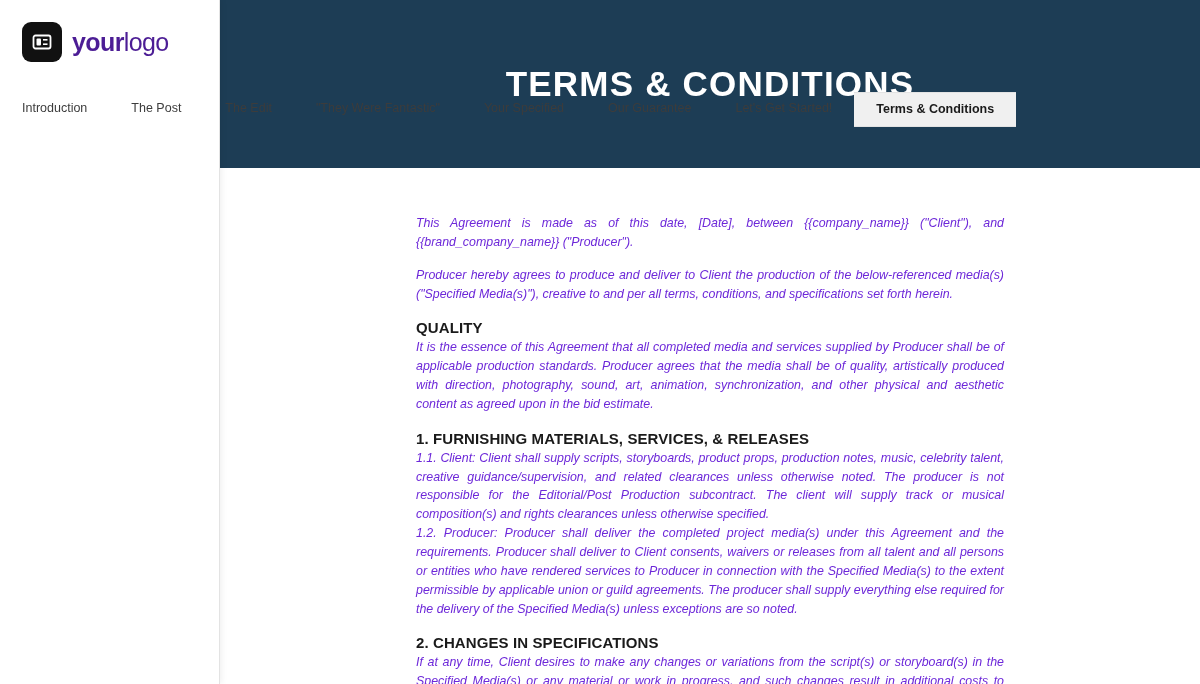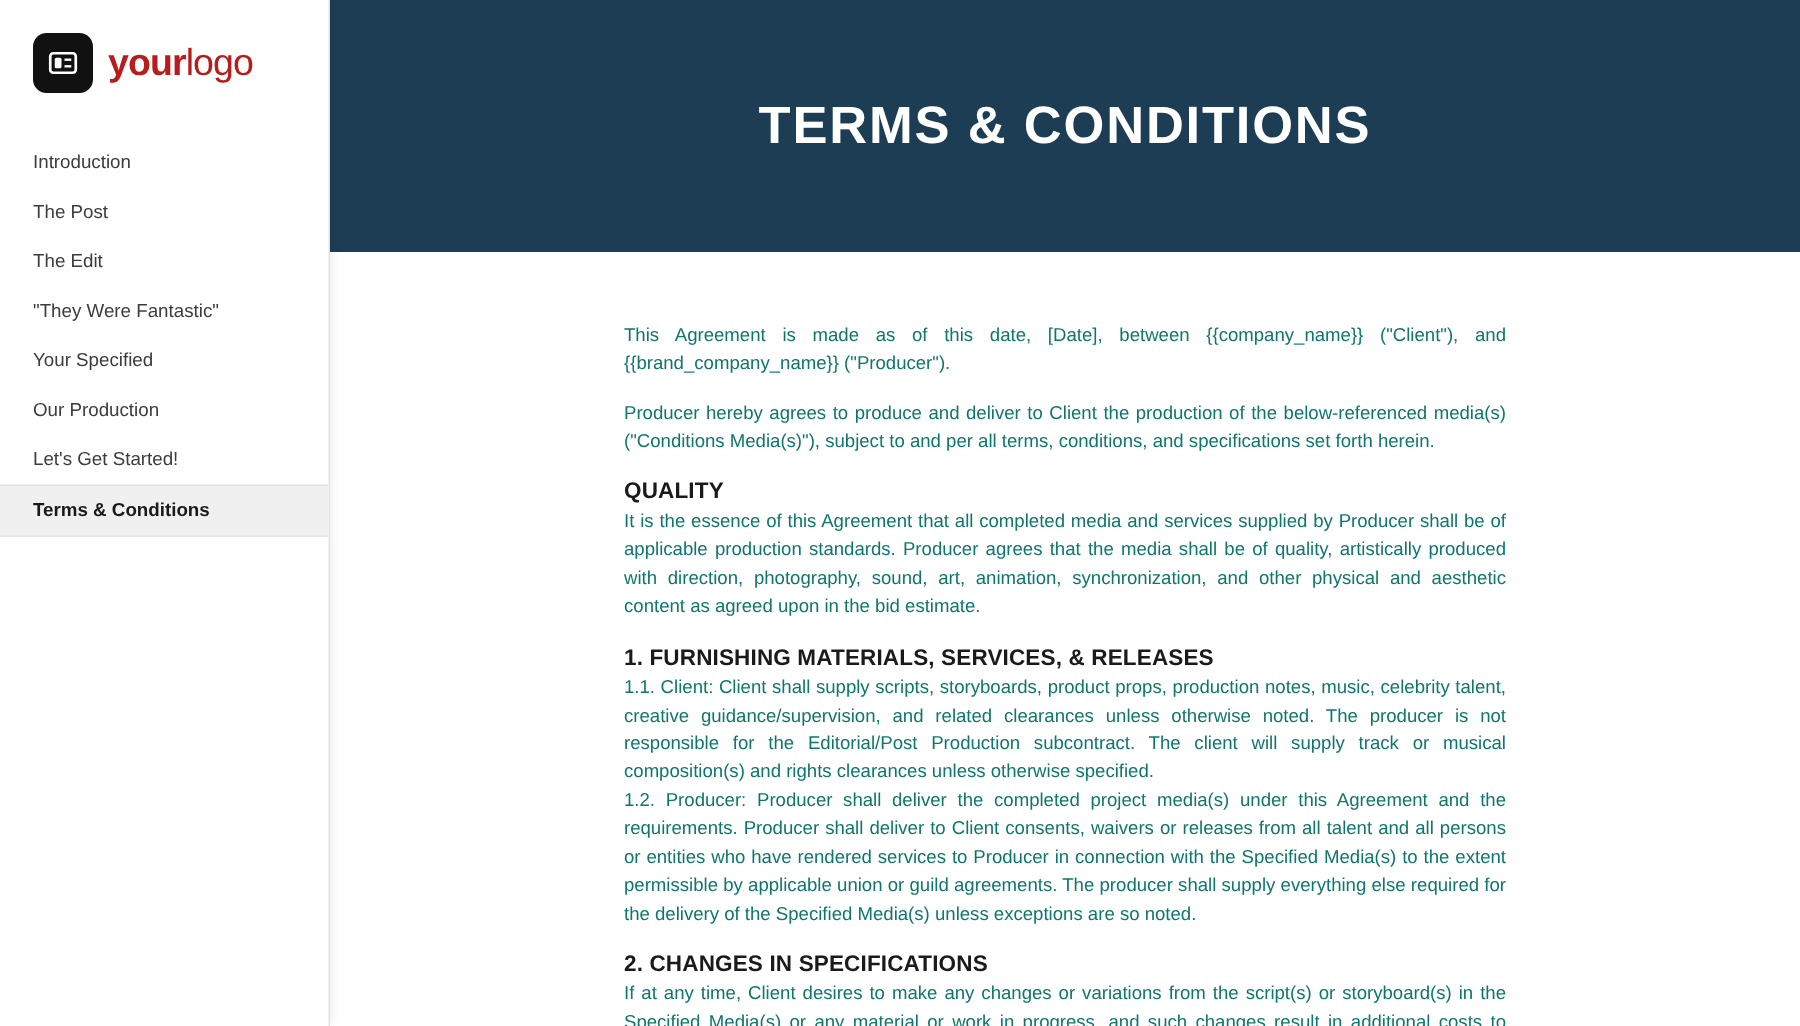--- a/index.html
+++ b/index.html
@@ -43,30 +43,30 @@
     background: #111111;
     border-radius: 9px;
     display: flex;
     align-items: center;
     justify-content: center;
   }
   .logo-mark svg { display: block; }
   .logo-text {
     font-size: 25px;
     letter-spacing: -0.6px;
-    color: #b91c1c;
+    color: #4c1d95;
     font-family: "Liberation Sans", sans-serif;
   }
   .logo-text .b { font-weight: bold; }
   .logo-text .n { font-weight: normal; }
 
   .nav {
     margin-top: 30px;
     display: flex;
-    flex-direction: column;
+    flex-direction: row;
   }
   .nav-item {
     font-size: 12.5px;
     color: #3c3c3c;
     padding: 9px 22px;
     line-height: 1.2;
     cursor: pointer;
     white-space: nowrap;
   }
   .nav-item.active {
@@ -100,22 +100,23 @@
     text-align: center;
     font-family: "Liberation Sans", sans-serif;
   }
   .doc-body {
     padding: 46px 196px 0 196px;
   }
   .doc-body p {
     margin: 0 0 16px 0;
     font-size: 12.4px;
     line-height: 1.52;
-    color: #0f766e;
+    color: #6d28d9;
     text-align: justify;
+    font-style: italic;
   }
   .doc-body p.tight { margin-bottom: 14px; }
   .section-head {
     font-size: 15px;
     font-weight: bold;
     color: #1a1a1a;
     margin: 0 0 2px 0;
     letter-spacing: 0.1px;
   }
   .section-block { margin-bottom: 16px; }
@@ -139,34 +140,34 @@
       </span>
       <span class="logo-text"><span class="b">your</span><span class="n">logo</span></span>
     </div>
 
     <nav class="nav">
       <div class="nav-item">Introduction</div>
       <div class="nav-item">The Post</div>
       <div class="nav-item">The Edit</div>
       <div class="nav-item">"They Were Fantastic"</div>
       <div class="nav-item">Your Specified</div>
-      <div class="nav-item">Our Production</div>
+      <div class="nav-item">Our Guarantee</div>
       <div class="nav-item">Let's Get Started!</div>
       <div class="nav-item active">Terms &amp; Conditions</div>
     </nav>
   </aside>
 
   <main class="doc">
     <div class="doc-header">
       <h1 class="doc-title">TERMS &amp; CONDITIONS</h1>
     </div>
 
     <div class="doc-body">
       <p class="tight">This Agreement is made as of this date, [Date], between {{company_name}}  ("Client"), and {{brand_company_name}} ("Producer").</p>
-      <p>Producer hereby agrees to produce and deliver to Client the production of the below-referenced media(s) ("Conditions Media(s)"), subject to and per all terms, conditions, and specifications set forth herein.</p>
+      <p>Producer hereby agrees to produce and deliver to Client the production of the below-referenced media(s) ("Specified Media(s)"), creative to and per all terms, conditions, and specifications set forth herein.</p>
 
       <section class="section-block">
         <div class="section-head">QUALITY</div>
         <p>It is the essence of this Agreement that all completed media and services supplied by Producer shall be of applicable production standards. Producer agrees that the media shall be of quality, artistically produced with direction, photography, sound, art, animation, synchronization, and other physical and aesthetic content as agreed upon in the bid estimate.</p>
       </section>
 
       <section class="section-block">
         <div class="section-head">1. FURNISHING MATERIALS, SERVICES, &amp; RELEASES</div>
         <p>1.1. Client: Client shall supply scripts, storyboards, product props, production notes, music, celebrity talent, creative guidance/supervision, and related clearances unless otherwise noted. The producer is not responsible for the Editorial/Post Production subcontract. The client will supply track or musical composition(s) and rights clearances unless otherwise specified.</p>
         <p>1.2. Producer: Producer shall deliver the completed project media(s) under this Agreement and the requirements. Producer shall deliver to Client consents, waivers or releases from all talent and all persons or entities who have rendered services to Producer in connection with the Specified Media(s) to the extent permissible by applicable union or guild agreements. The producer shall supply everything else required for the delivery of the Specified Media(s) unless exceptions are so noted.</p>

